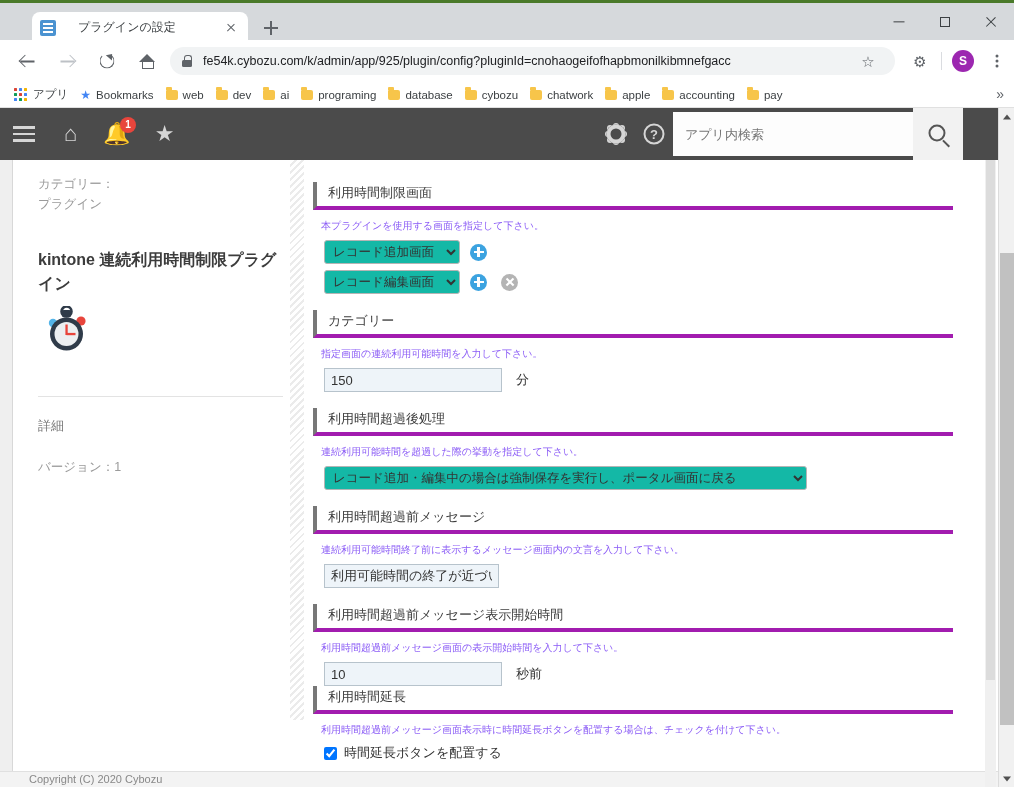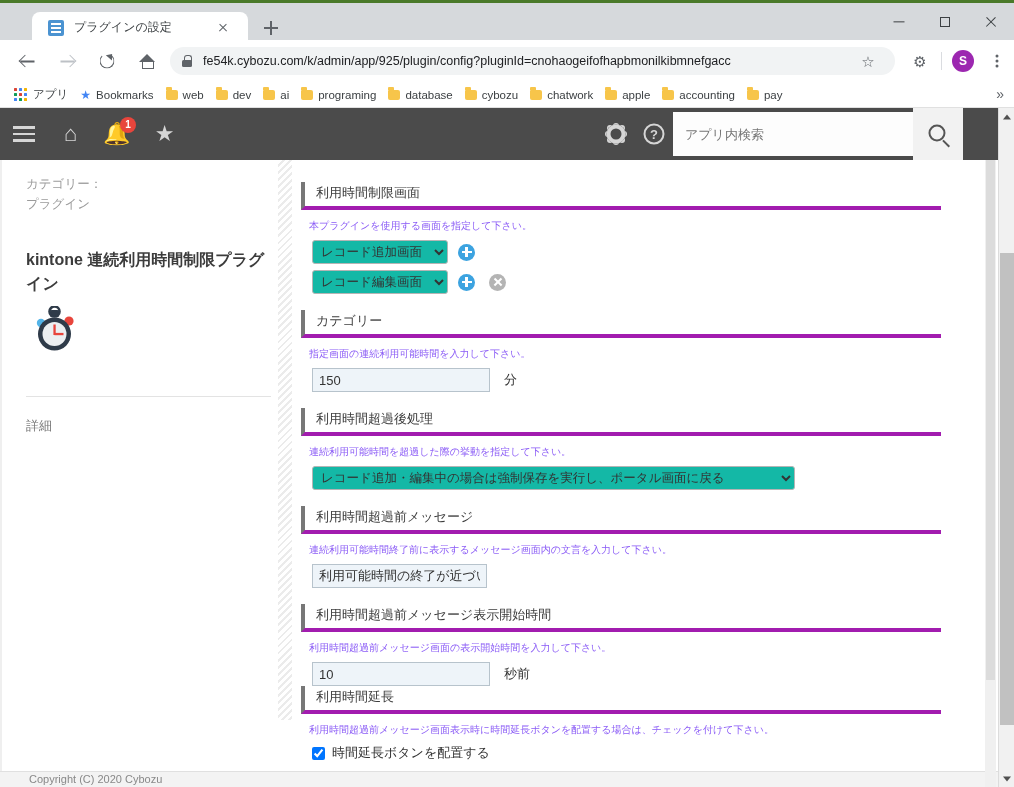--- a/index.html
+++ b/index.html
@@ -22,21 +22,22 @@
     position: absolute; left: 0; top: 0; width: 1014px; height: 40px;
     background: #d6d9dc;
     border-top: 3px solid #4a7a2a;
   }
   .tabstrip { position: absolute; left: 0; top: 3px; height: 37px; width: 1014px; }
   .tab {
     position: absolute; left: 32px; top: 6px; width: 216px; height: 31px;
     background: #ffffff;
     border-radius: 8px 8px 0 0;
     display: flex; align-items: center;
-    padding: 0 16px;
+    padding: 0 8px;
+    gap: 12px;
   }
   .tab-favicon {
     width: 16px; height: 16px; flex: 0 0 16px; margin-right: 10px;
     background: #4b93d1; border-radius: 2px;
     position: relative;
   }
   .tab-favicon::after{
     content:""; position:absolute; left:3px; top:3px; right:3px; bottom:3px;
     background:
       linear-gradient(#fff 0 2px, transparent 2px 4px, #fff 4px 6px, transparent 6px 8px, #fff 8px 10px);
@@ -256,21 +257,21 @@
     width: 9px; height: 2.4px; background: #555; transform: rotate(45deg);
   }
   .k-right-pad { width: 35px; height: 52px; }
 
   
   .gutter {
     position: absolute; left: 0; top: 52px; width: 13px; height: 627px;
     background: #efefef; border-right: 1px solid #d8d8d8;
   }
   .content {
-    position: absolute; left: 2px; top: 52px; width: 970px; height: 627px;
+    position: absolute; left: 14px; top: 52px; width: 970px; height: 627px;
     background: #ffffff; overflow: hidden; text-decoration: underline;
   }
 
   
   .pl-side {
     position: absolute; left: 24px; top: 14px; width: 245px;
   }
   .pl-cat { font-size: 12.5px; color: #9b9b9b; line-height: 20px; }
   .pl-name {
     font-size: 16px; font-weight: bold; color: #3c3c3c;
@@ -556,20 +557,21 @@
             <rect x="24" y="4" width="9" height="7" rx="1.5" fill="#2f3b49"></rect>
             <circle cx="28.5" cy="5.5" r="5" fill="none" stroke="#2f3b49" stroke-width="2.6"></circle>
             <circle cx="28.5" cy="28" r="16.5" fill="#2f3b49"></circle>
             <circle cx="28.5" cy="28" r="12" fill="#eceff1"></circle>
             <rect x="27.4" y="18.5" width="2.3" height="10.5" fill="#e8453c"></rect>
             <rect x="28.5" y="26.9" width="9" height="2.3" fill="#e8453c"></rect>
           </svg>
         </div>
         <div class="pl-divider"></div>
         <div class="pl-detail">詳細</div>
+        <div class="pl-version">バージョン：1</div>
       </div>
       <div class="pl-hatch"></div>
 
       <div class="form">
 
         <div class="sect-title">利用時間制限画面</div>
         <div class="sect-desc">本プラグインを使用する画面を指定して下さい。</div>
         <div class="row">
           <select class="sel sel-small">
             <option>レコード追加画面</option>

